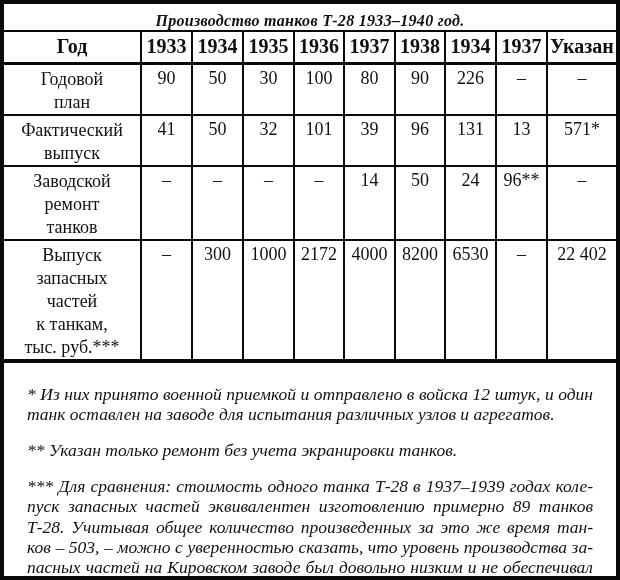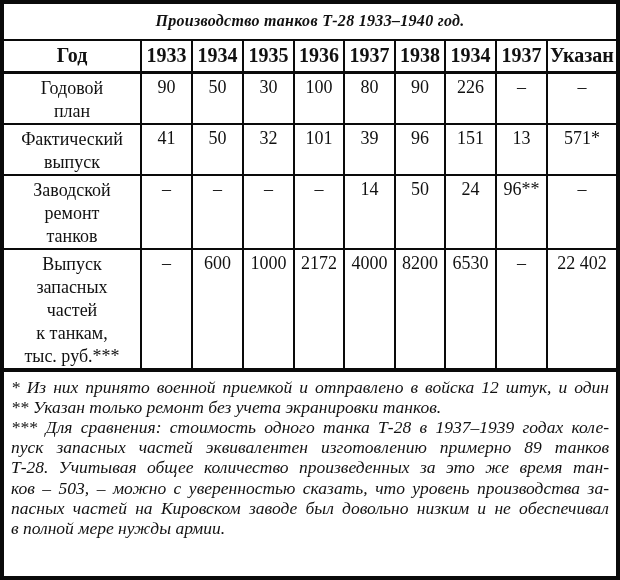--- a/index.html
+++ b/index.html
@@ -76,21 +76,21 @@
   tr.row-zapchasti { height: 118px; }
   tr.row-zapchasti td { border-bottom: 3px solid #0a0a0a; }
   .footnotes {
     flex: 1;
     box-sizing: border-box;
     border-top: 1px solid #0a0a0a;
     padding: 5px 7px 0 7px;
     font-style: italic;
     font-size: 17.5px;
   }
-  .footnote { margin: 0; }
+  .footnote { margin: 16px; }
   .fn-line {
     line-height: 20.2px;
     text-align: justify;
     text-align-last: justify;
     white-space: normal;
   }
   .fn-line.fn-last {
     text-align-last: left;
   }
 </style>
@@ -144,21 +144,21 @@
       </tr>
       <tr class="row-fact">
         <td class="row-label">Фактический
 выпуск</td>
         <td>41</td>
         <td>50</td>
         <td>32</td>
         <td>101</td>
         <td>39</td>
         <td>96</td>
-        <td>151</td>
+        <td>131</td>
         <td>13</td>
         <td>571*</td>
       </tr>
       <tr class="row-remont">
         <td class="row-label">Заводской
 ремонт
 танков</td>
         <td>–</td>
         <td>–</td>
         <td>–</td>
@@ -169,35 +169,36 @@
         <td>96**</td>
         <td>–</td>
       </tr>
       <tr class="row-zapchasti">
         <td class="row-label">Выпуск
 запасных
 частей
 к танкам,
 тыс. руб.***</td>
         <td>–</td>
-        <td>600</td>
+        <td>300</td>
         <td>1000</td>
         <td>2172</td>
         <td>4000</td>
         <td>8200</td>
         <td>6530</td>
         <td>–</td>
         <td>22 402</td>
       </tr>
     </tbody>
   </table>
 
   <div class="footnotes">
     <div class="footnote">
         <div class="fn-line">* Из них принято военной приемкой и отправлено в войска 12 штук, и один</div>
+        <div class="fn-line fn-last">танк оставлен на заводе для испытания различных узлов и агрегатов.</div>
       </div>
     <div class="footnote">
         <div class="fn-line fn-last">** Указан только ремонт без учета экранировки танков.</div>
       </div>
     <div class="footnote">
         <div class="fn-line">*** Для сравнения: стоимость одного танка Т-28 в 1937–1939 годах коле-</div>
         <div class="fn-line">пуск запасных частей эквивалентен изготовлению примерно 89 танков</div>
         <div class="fn-line">Т-28. Учитывая общее количество произведенных за это же время тан-</div>
         <div class="fn-line">ков – 503, – можно с уверенностью сказать, что уровень производства за-</div>
         <div class="fn-line">пасных частей на Кировском заводе был довольно низким и не обеспечивал</div>

